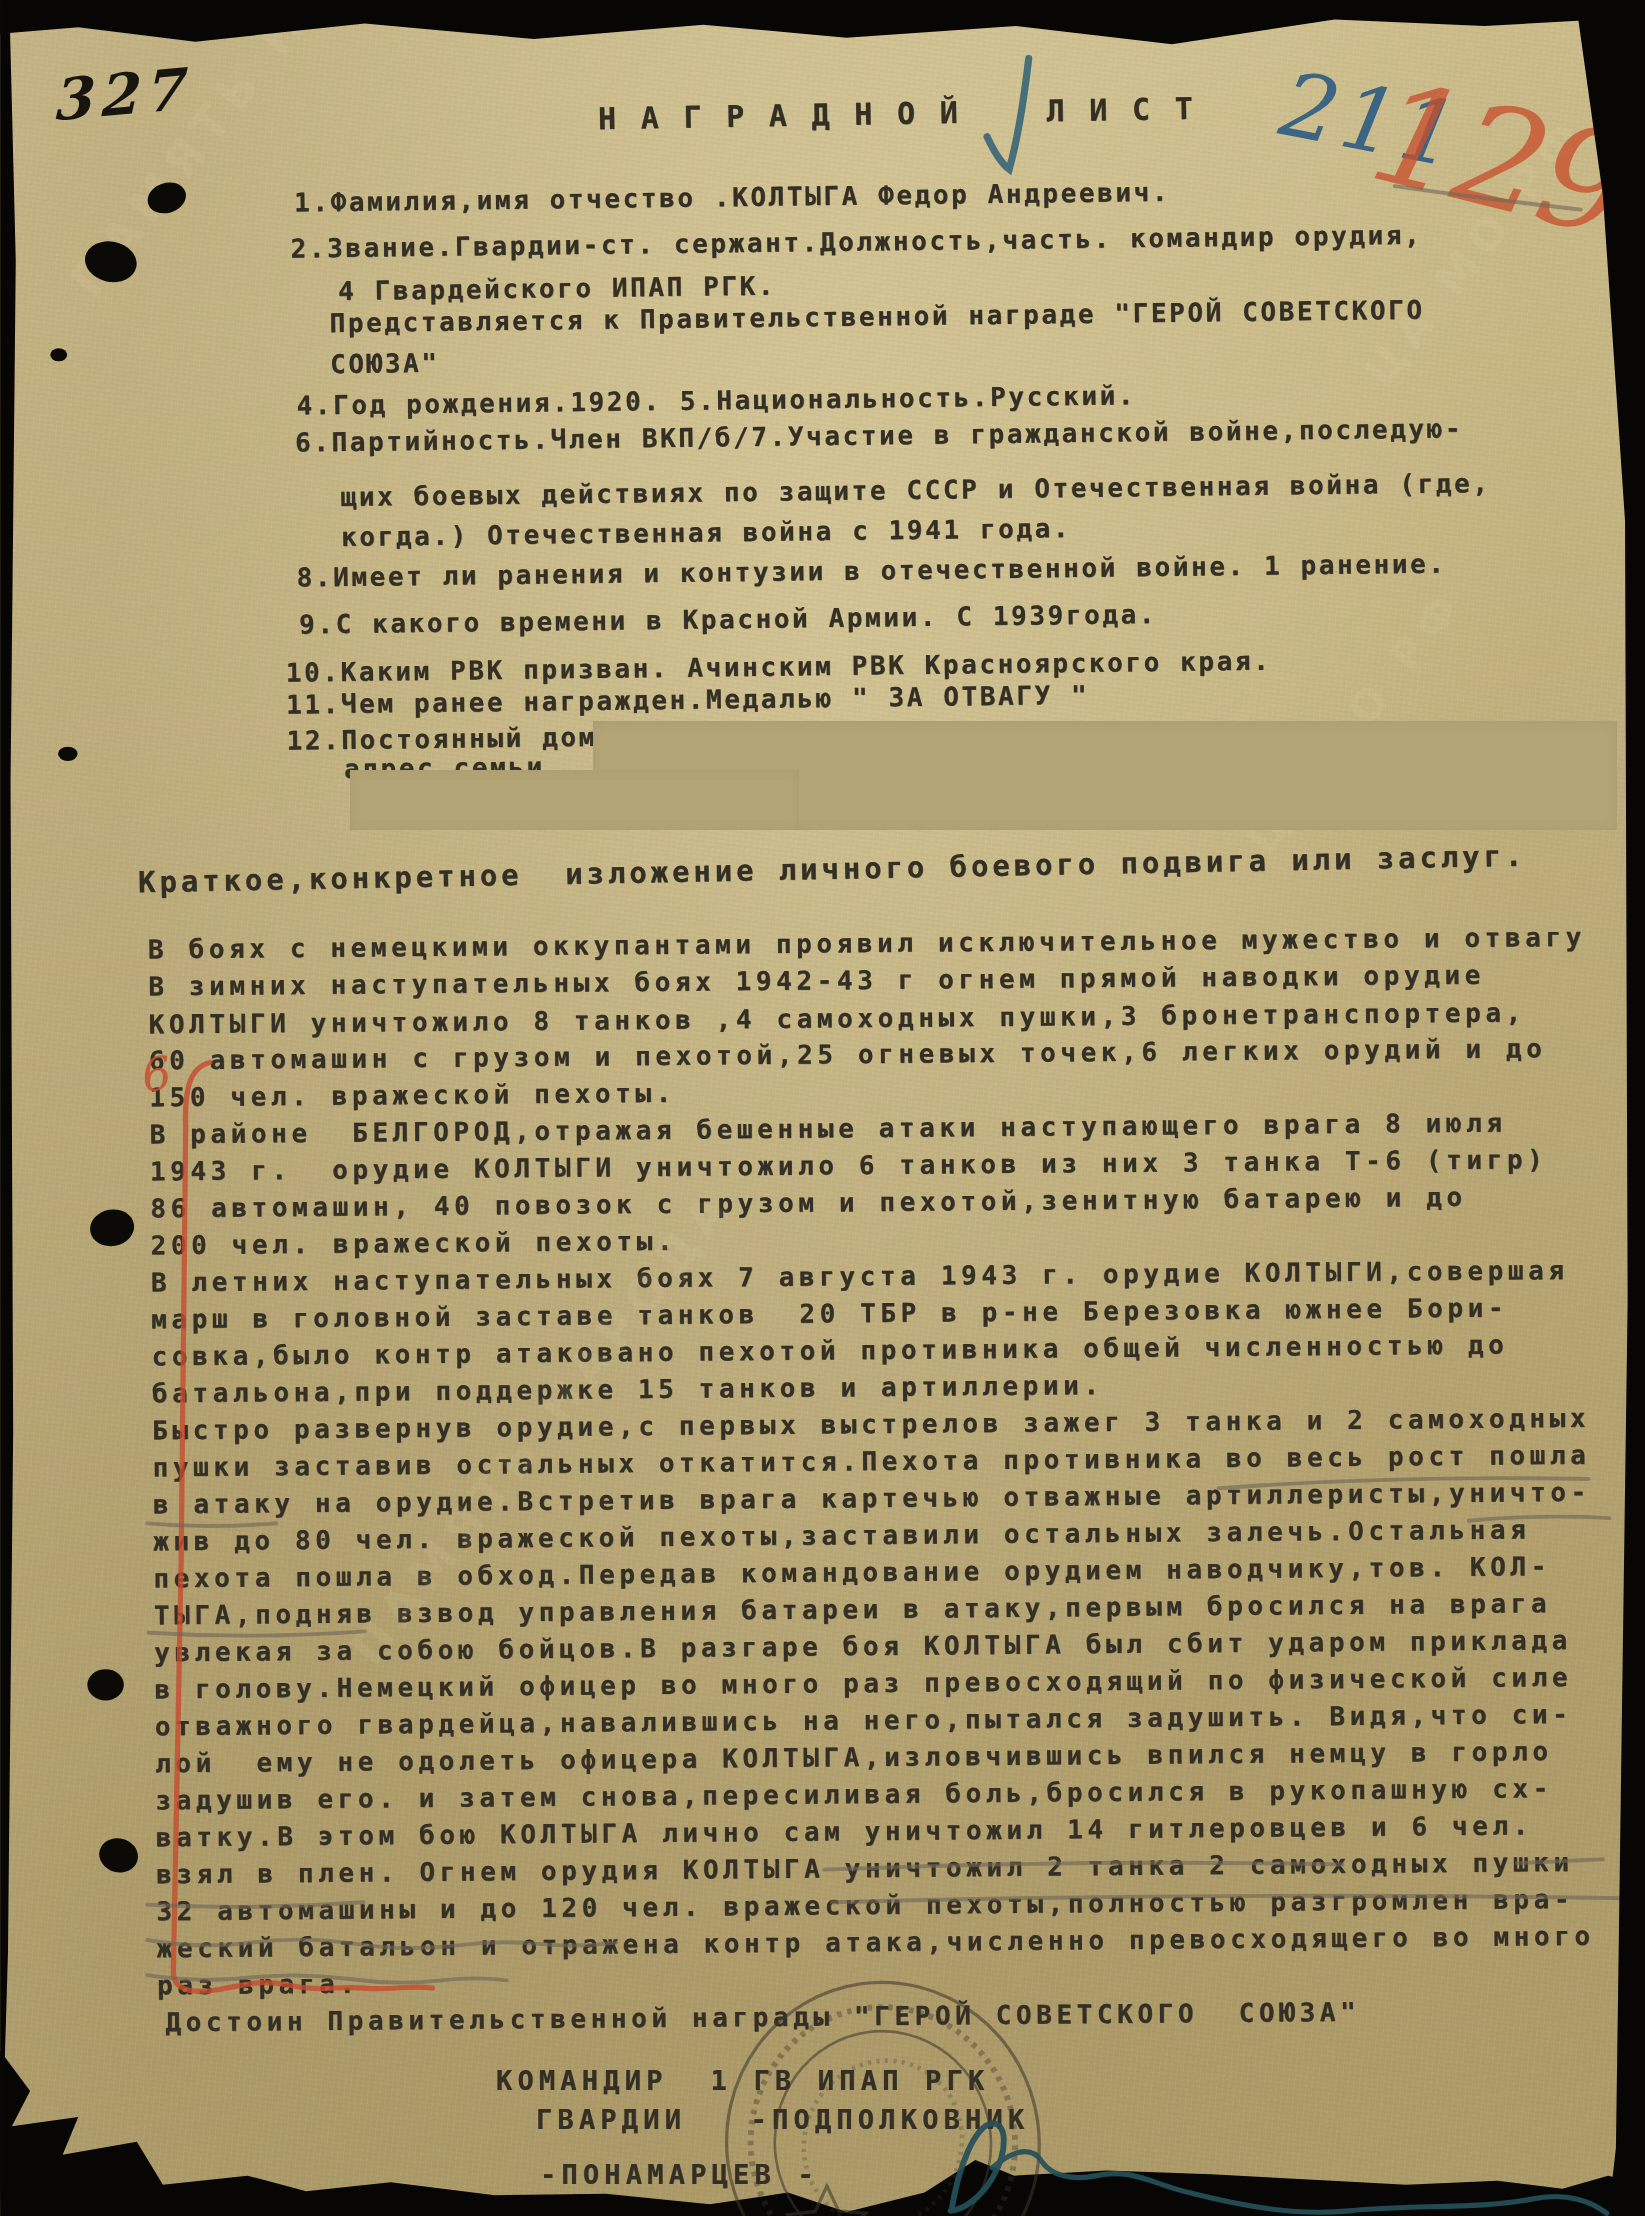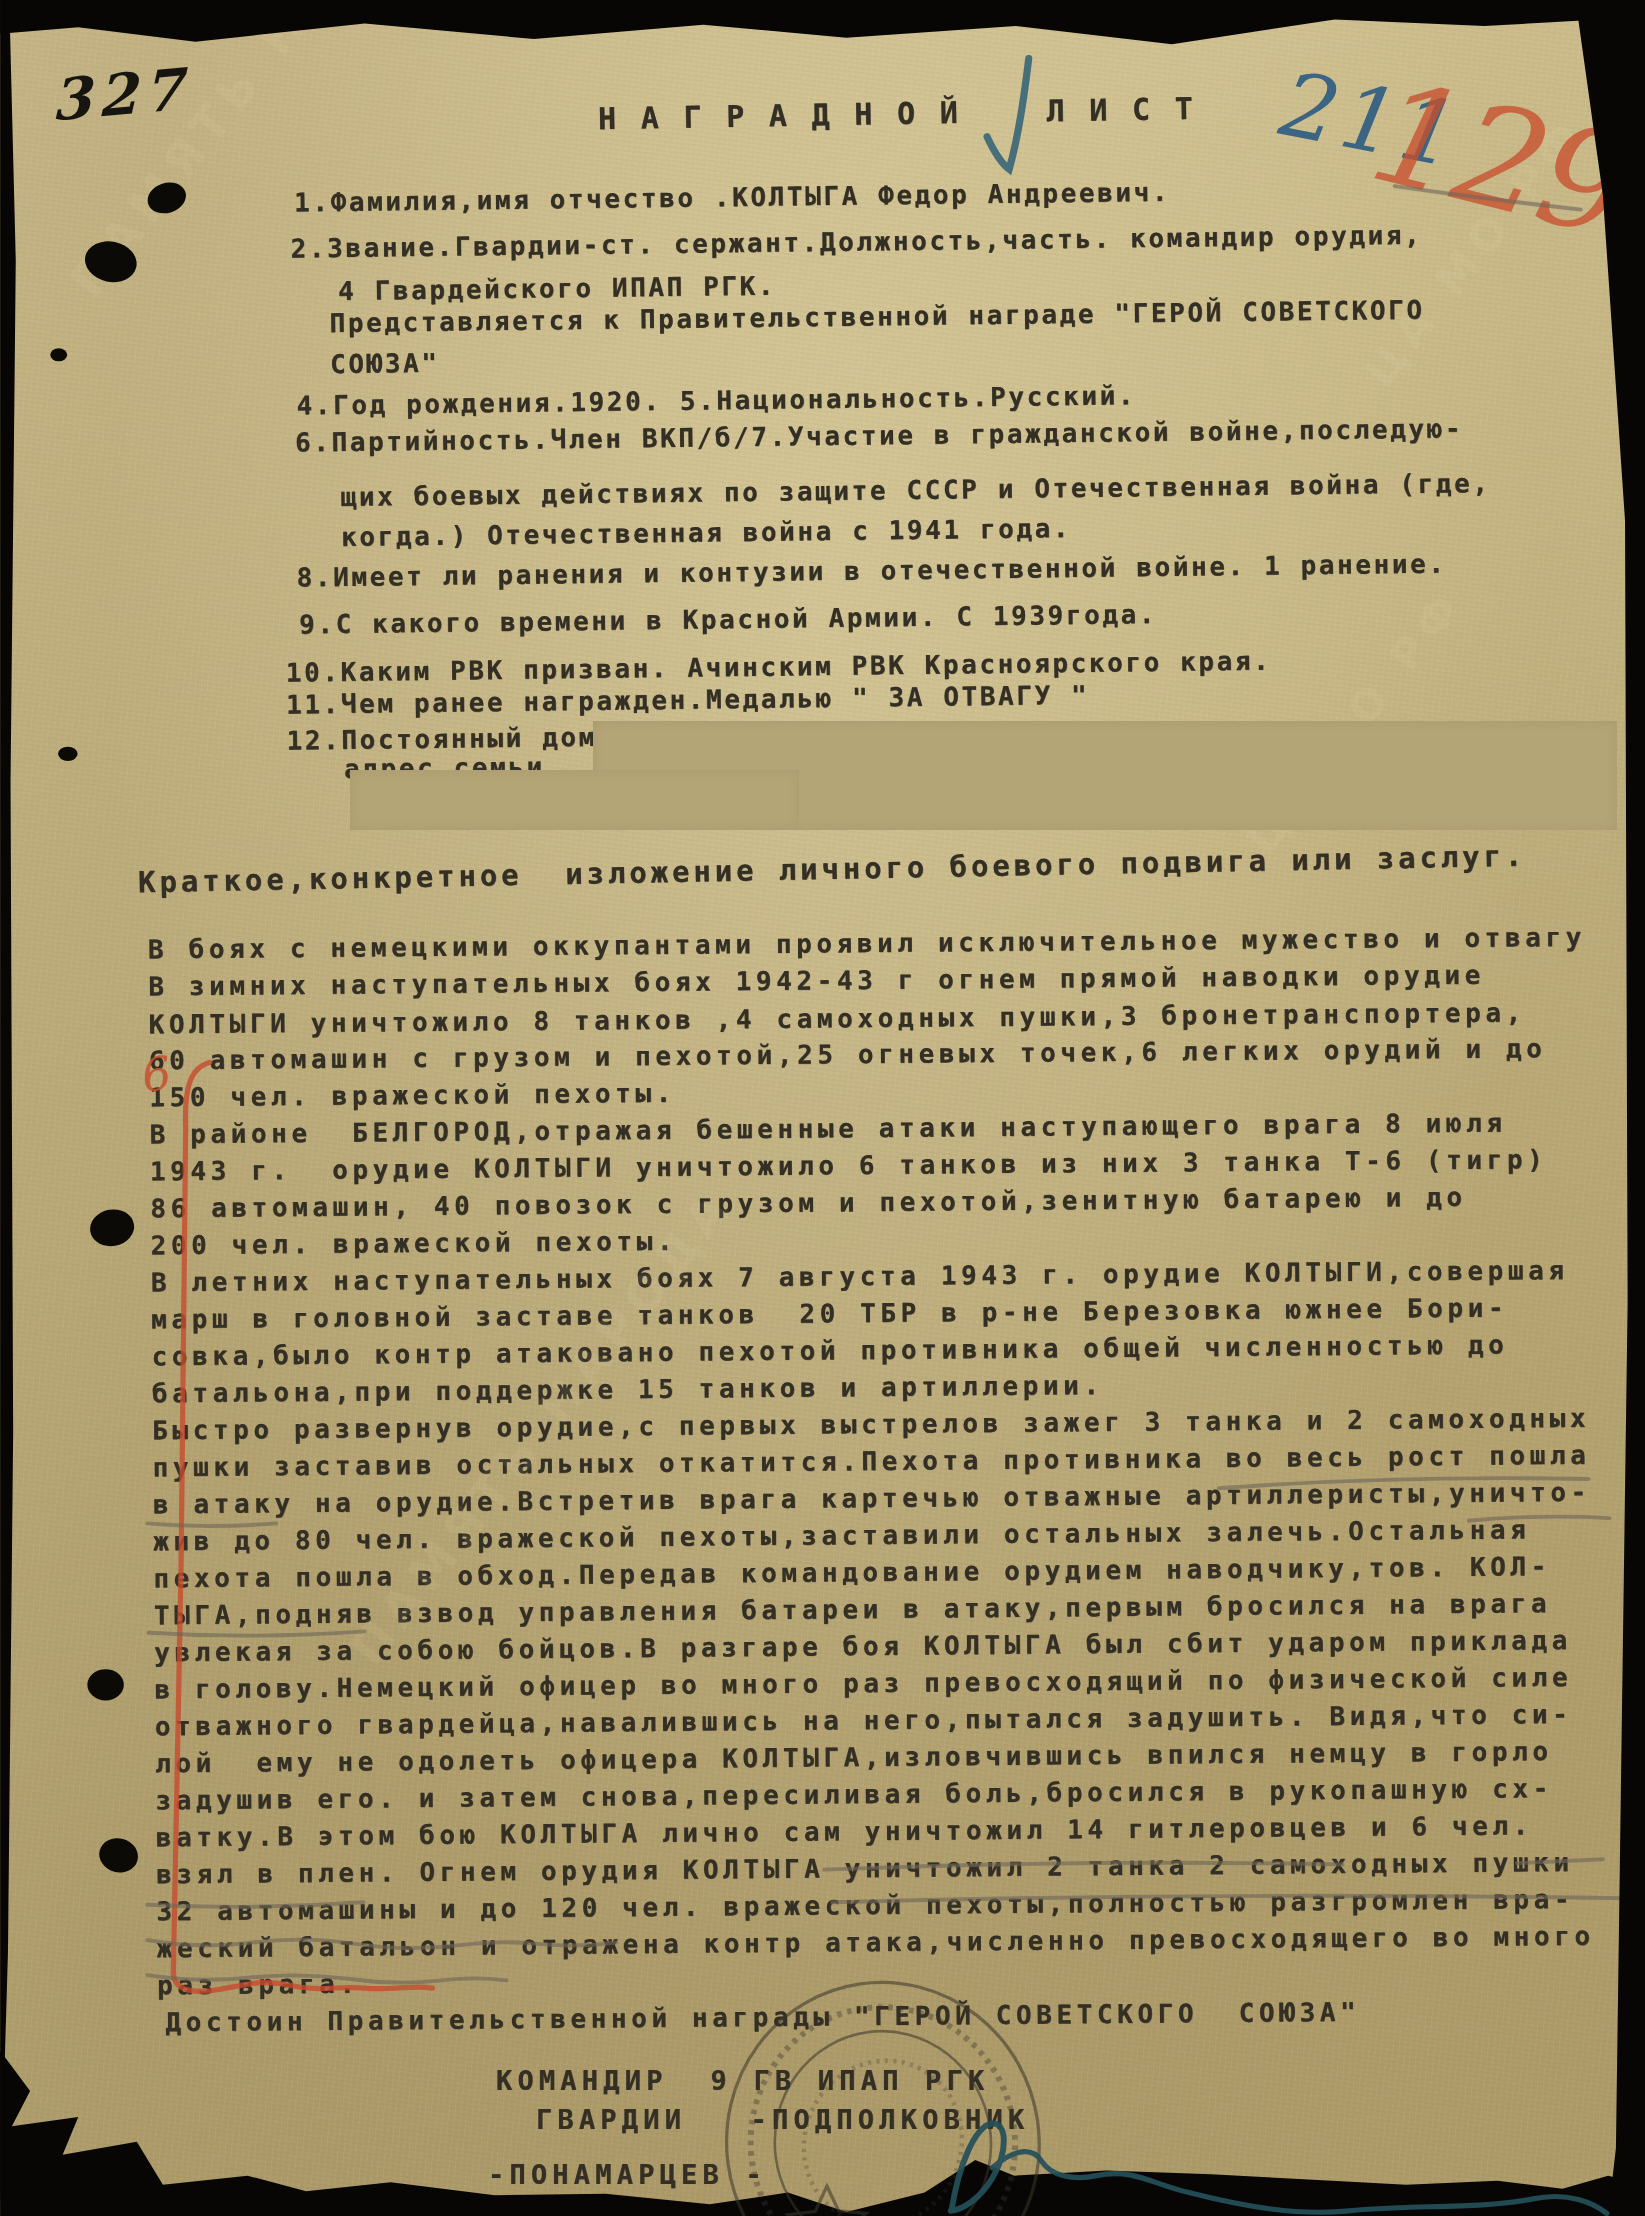--- a/index.html
+++ b/index.html
@@ -108,23 +108,23 @@
       <div class="typed body-line" style="left: 148px; top: 1750px;">лой  ему не одолеть офицера КОЛТЫГА,изловчившись впился немцу в горло</div>
       <div class="typed body-line" style="left: 148px; top: 1787px;">задушив его. и затем снова,пересиливая боль,бросился в рукопашную сх-</div>
       <div class="typed body-line" style="left: 148px; top: 1824px;">ватку.В этом бою КОЛТЫГА лично сам уничтожил 14 гитлеровцев и 6 чел.</div>
       <div class="typed body-line" style="left: 148px; top: 1861px;">взял в плен. Огнем орудия КОЛТЫГА уничтожил 2 танка 2 самоходных пушки</div>
       <div class="typed body-line" style="left: 148px; top: 1898px;">32 автомашины и до 120 чел. вражеской пехоты,полностью разгромлен вра-</div>
       <div class="typed body-line" style="left: 148px; top: 1935px;">жеский батальон и отражена контр атака,численно превосходящего во много</div>
       <div class="typed body-line" style="left: 148px; top: 1972px;">раз врага.</div>
       <div class="typed body-line" style="left: 156px; top: 2009px;">Достоин Правительственной награды "ГЕРОЙ СОВЕТСКОГО  СОЮЗА"</div>
     </div>
 
-  <div class="typed cmd" style="left:496px;top:2065px;">КОМАНДИР  9 ГВ ИПАП РГК</div>
+  <div class="typed cmd" style="left:496px;top:2065px;">КОМАНДИР  1 ГВ ИПАП РГК</div>
   <div class="typed cmd" style="left:492px;top:2104px;margin-left:44px;">ГВАРДИИ   -ПОДПОЛКОВНИК</div>
-  <div class="typed cmd" style="left:488px;top:2159px;">-ПОНАМАРЦЕВ -</div>
+  <div class="typed cmd" style="left:540px;top:2159px;">-ПОНАМАРЦЕВ -</div>
 
   <svg class="layer" width="1646" height="2216" viewBox="0 0 2528 3404">
     <path d="M1516 210 C1530 240 1542 254 1550 260 C1562 218 1572 158 1580 90" fill="none" stroke="#2f6076" stroke-width="11" stroke-linecap="round" opacity=".85"></path>
     <path d="M322 1632 C290 1640 283 1676 285 1732 L278 2400 C274 2700 268 2920 266 3032 C268 3056 292 3064 336 3056 C380 3048 404 3040 446 3050 C490 3060 522 3050 560 3054 C600 3058 636 3048 664 3054" fill="none" stroke="#c64b2e" stroke-width="8" stroke-linecap="round" opacity=".8"></path>
     <g stroke="#6f6758" stroke-width="6" fill="none" opacity=".62" stroke-linecap="round">
       <path d="M2142 286 C2240 300 2340 312 2428 322"></path>
       <path d="M1872 2286 Q2150 2266 2440 2272"></path>
       <path d="M226 2340 Q322 2348 424 2340"></path>
       <path d="M2256 2336 Q2364 2326 2472 2332"></path>
       <path d="M228 2508 Q392 2518 560 2506"></path>

